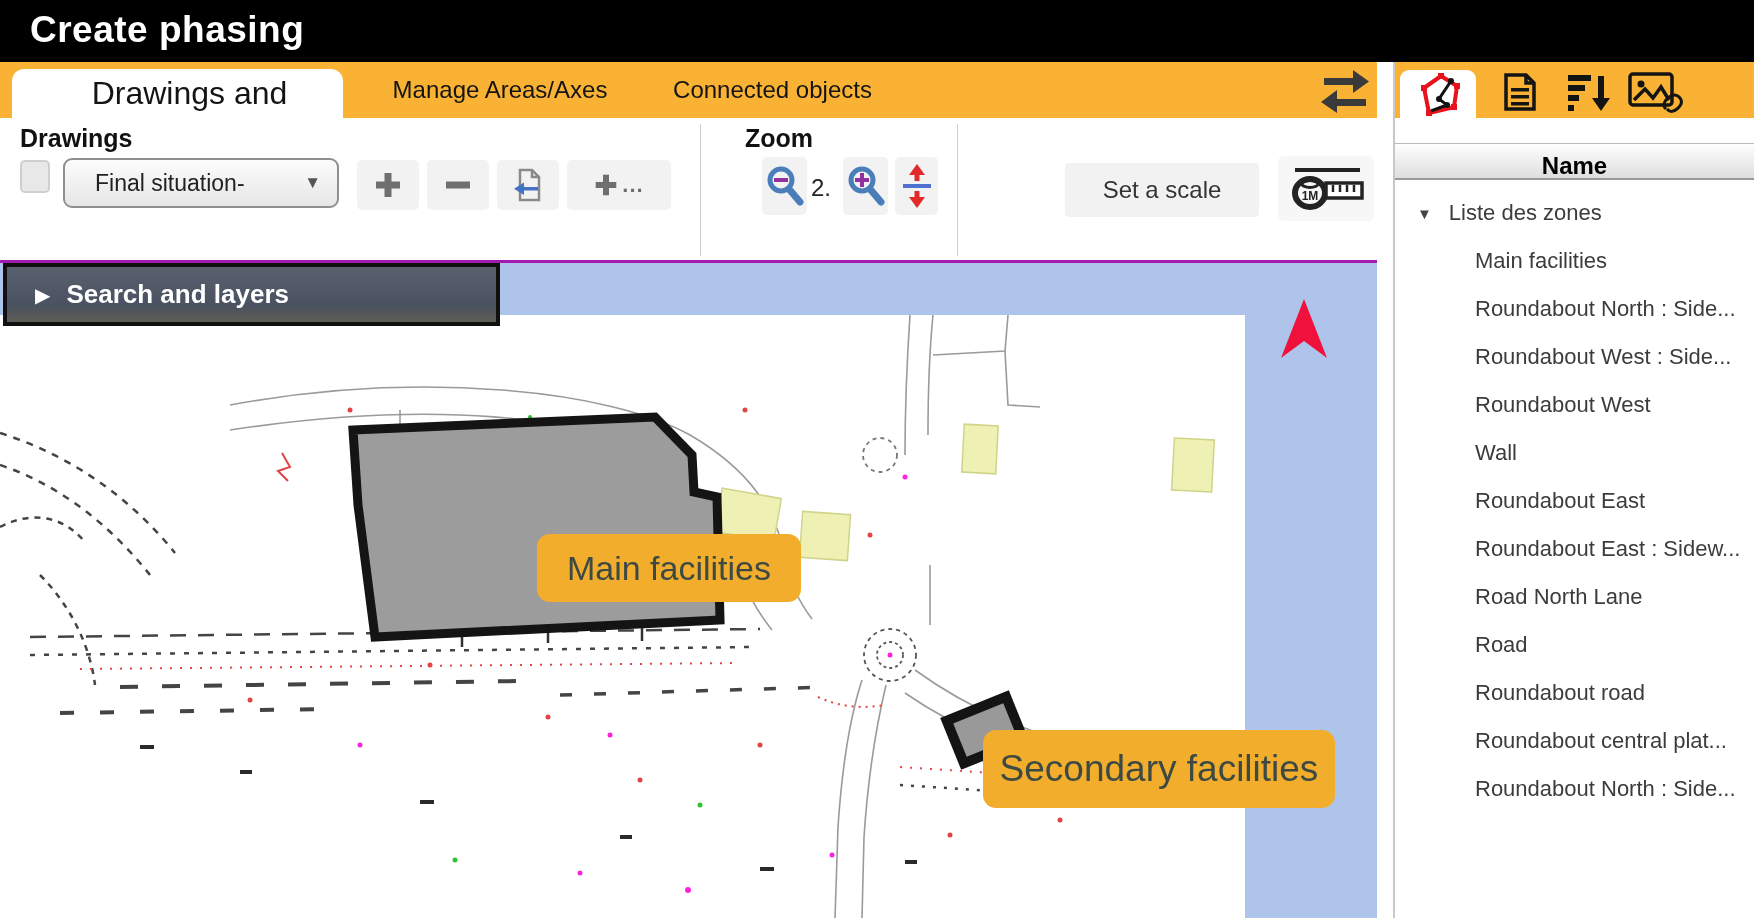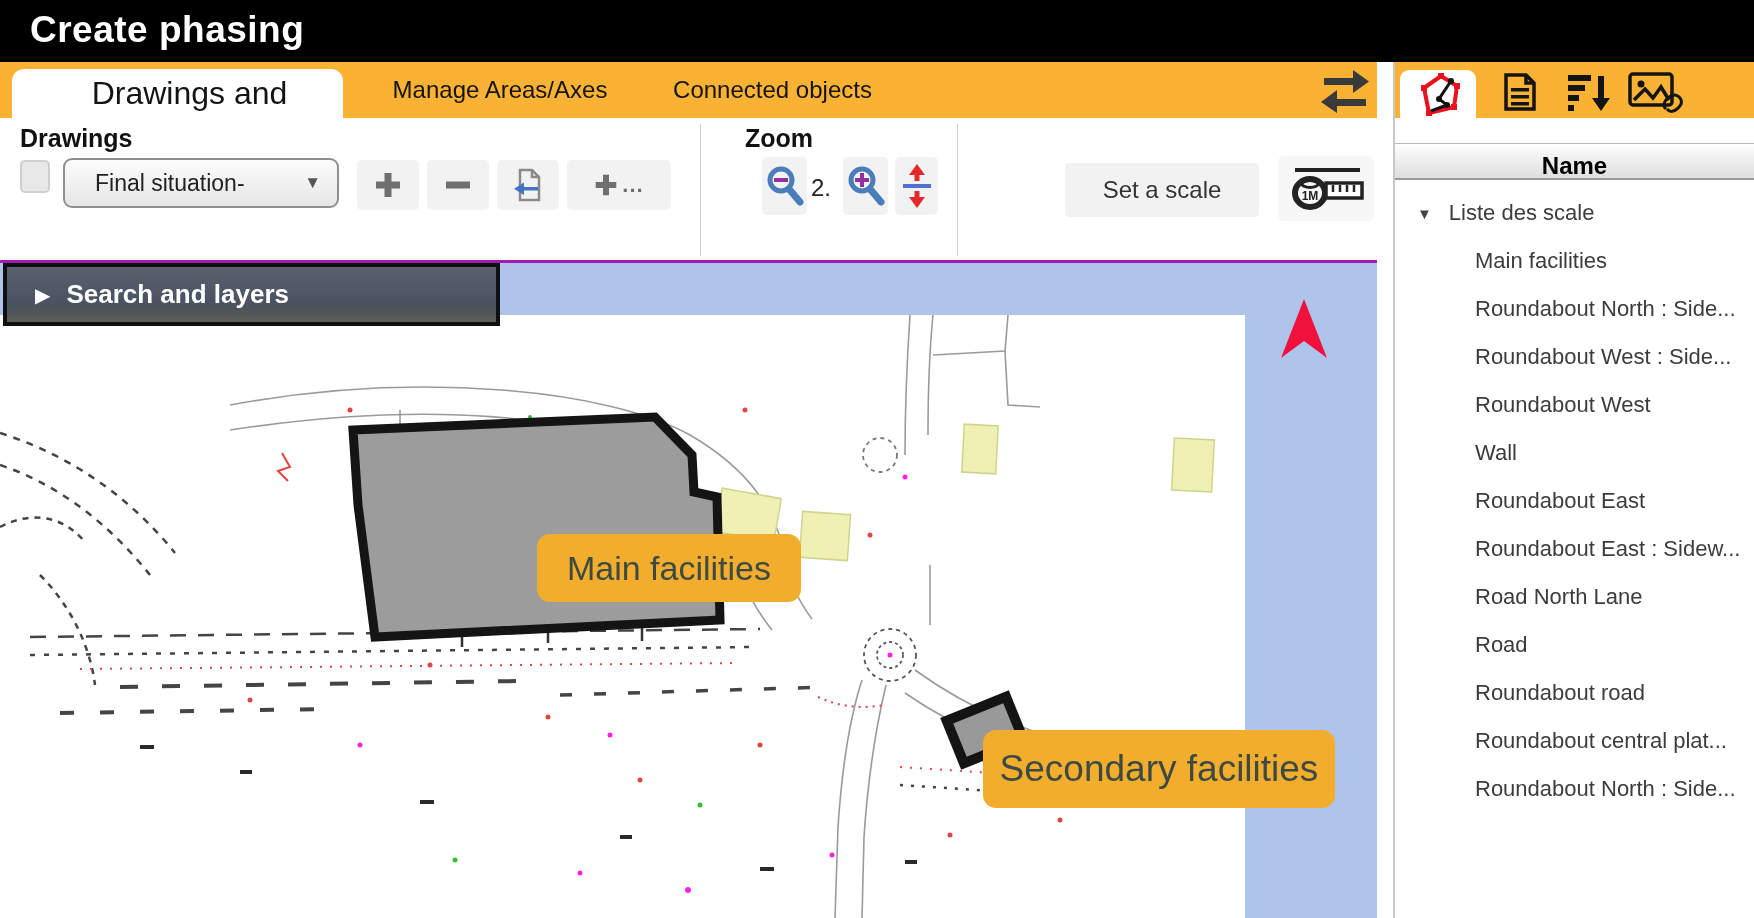--- a/index.html
+++ b/index.html
@@ -359,21 +359,21 @@
         <path d="M38,38 q-5,-5 2,-11 q7,-6 12,0 q4,5 -3,11 q-6,5 -10,0" fill="none" stroke="#141414" stroke-width="3"></path>
       </svg>
     </div>
   </div>
 
   <div class="panel-header">Name</div>
 
   <div class="tree">
     <div class="tree-row tree-root">
       <span class="caret">▼</span>
-      <span class="t-lbl">Liste des scale</span>
+      <span class="t-lbl">Liste des zones</span>
     </div>
     <div>
 
     <div class="tree-row">
         <span class="c-lbl">Main facilities</span>
       </div>
         <div class="tree-row">
         <span class="c-lbl">Roundabout North : Side...</span>
       </div>
         <div class="tree-row">

